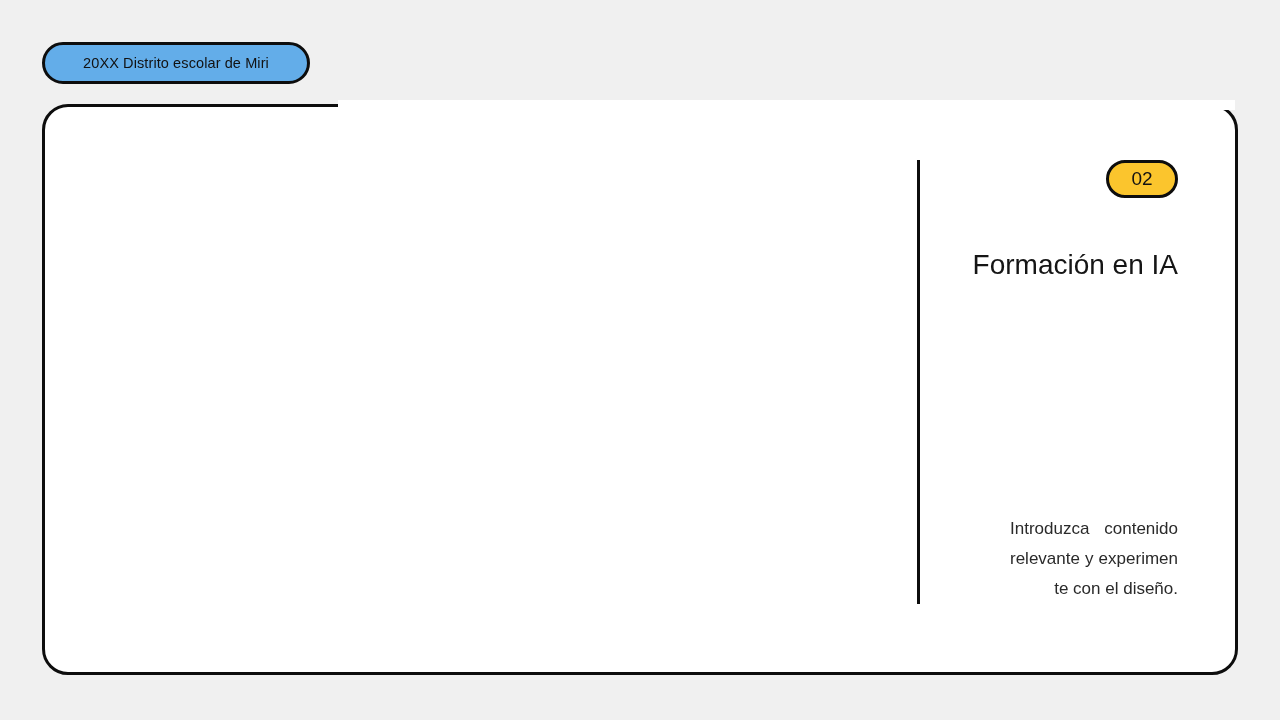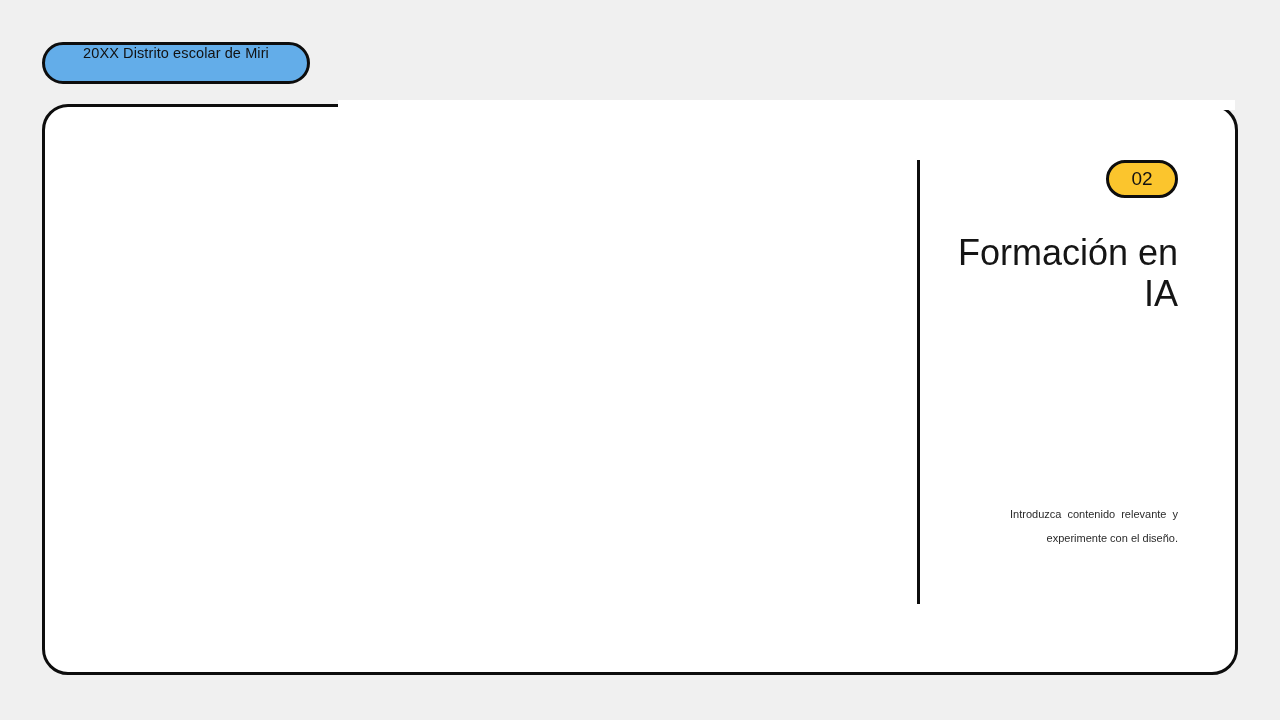--- a/index.html
+++ b/index.html
@@ -25,20 +25,21 @@
 
   
   .tag-pill {
     position: absolute;
     left: 42px; top: 42px;
     width: 268px; height: 42px;
     border: 3px solid #0d0d0d;
     border-radius: 21px;
     background: #63ade9;
     display: flex;
+    align-items: center;
     justify-content: center;
     z-index: 6;
   }
   .tag-pill-label {
     font-size: 14.5px;
     color: #121212;
     letter-spacing: 0.1px;
   }
 
   
@@ -199,35 +200,35 @@
     display: flex;
     align-items: center;
     justify-content: center;
   }
   .right-badge-label {
     font-size: 19px;
     color: #121212;
   }
   .right-heading {
     position: absolute;
-    right: 22px; top: 82px;
+    right: 22px; top: 94px;
     width: 238px;
     text-align: right;
-    font-size: 36px;
+    font-size: 28px;
     line-height: 41px;
     color: #151515;
   }
   .right-note {
     position: absolute;
-    right: 22px; top: 352px;
+    right: 22px; top: 364px;
     width: 168px;
     text-align: justify;
     text-align-last: right;
-    font-size: 11px;
-    line-height: 24px;
+    font-size: 17px;
+    line-height: 30px;
     color: #2a2a2a;
     word-break: break-all;
   }
 </style>
 </head>
 <body>
 
 <div class="slide">
 
 

